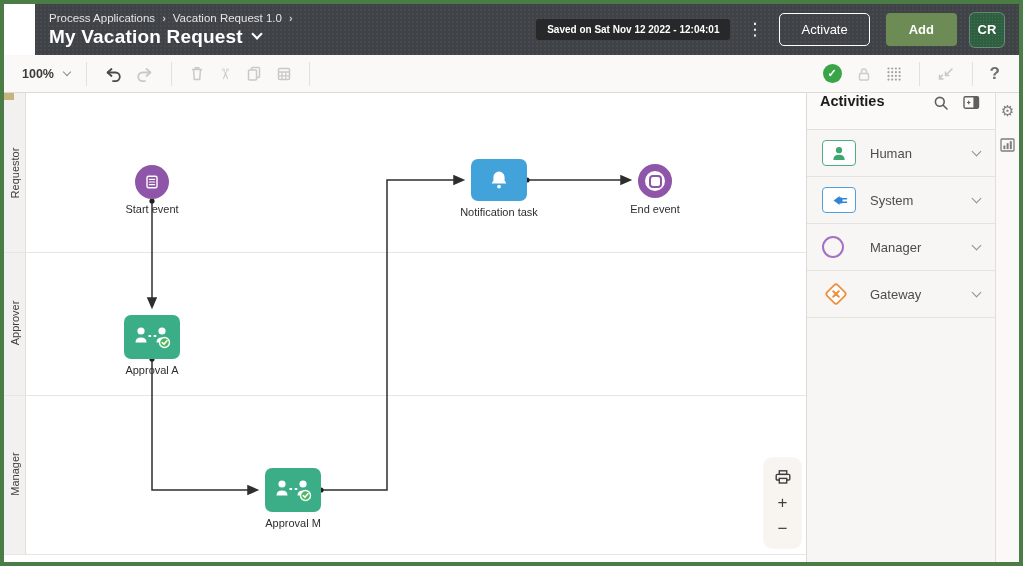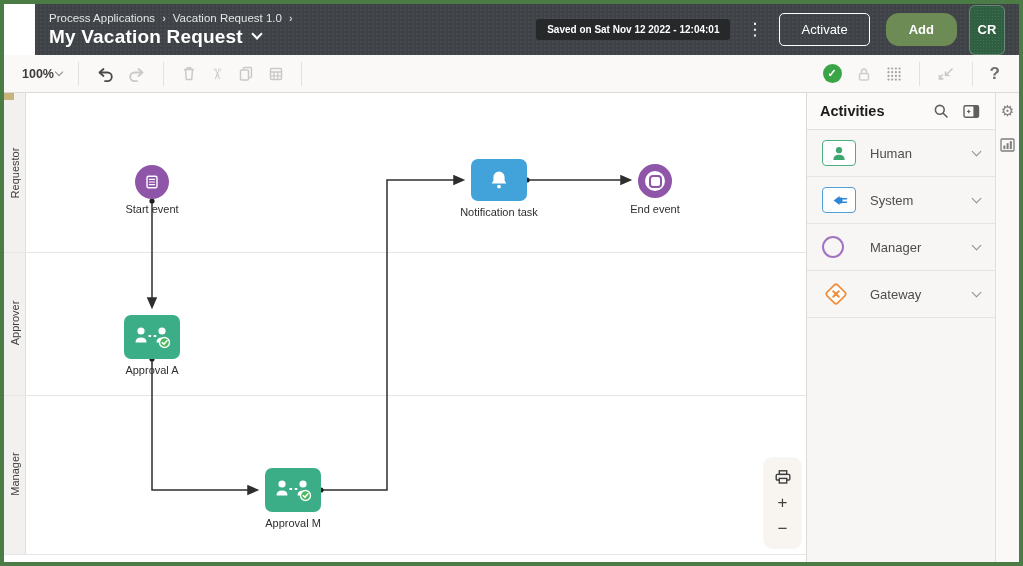--- a/index.html
+++ b/index.html
@@ -14,30 +14,30 @@
   .breadcrumb { display:flex; align-items:center; gap:7px; font-size:11.5px; color:#e3e4e5; }
   .breadcrumb .sep { color:#c9cacb; font-size:11px; font-weight:bold; }
   .breadcrumb .bc-item { cursor:pointer; }
   .title-row { display:flex; align-items:center; }
   .page-title { font-size:19px; font-weight:bold; color:#fff; letter-spacing:0.2px; }
   .chev-down-white { width:8px; height:8px; border-right:2px solid #fff; border-bottom:2px solid #fff; transform:rotate(45deg); margin-left:10px; margin-top:-5px; }
   .header-right { margin-left:auto; display:flex; align-items:center; }
   .saved-badge { background:#26282a; color:#fff; font-size:10px; font-weight:bold; padding:5px 11px; border-radius:3px; white-space:nowrap; }
   .kebab { color:#fff; font-size:17px; margin:0 16px; cursor:pointer; line-height:1; }
   .btn-activate { background:transparent; border:1px solid #fff; color:#fff; font-size:13px; padding:8px 21px; border-radius:5px; cursor:pointer; font-family:inherit; }
-  .btn-add { background:#6d8b55; border:none; color:#fff; font-size:13px; font-weight:bold; padding:9px 23px; border-radius:13px; margin-left:16px; cursor:pointer; font-family:inherit; }
-  .avatar { width:36px; height:50px; border-radius:6px; margin-left:12px; background:#2f5f41;
+  .btn-add { background:#6d8b55; border:none; color:#fff; font-size:13px; font-weight:bold; padding:9px 23px; border-radius:4px; margin-left:16px; cursor:pointer; font-family:inherit; }
+  .avatar { width:36px; height:36px; border-radius:6px; margin-left:12px; background:#2f5f41;
     background-image:radial-gradient(rgba(255,255,255,0.10) 1px, transparent 1px); background-size:3px 3px;
     color:#fff; font-weight:bold; font-size:13px; display:flex; align-items:center; justify-content:center; border:1px solid rgba(255,255,255,0.25); cursor:pointer; }
 
   
   .toolbar { height:38px; background:#faf9f8; border-bottom:1px solid #ddd9d4; display:flex; align-items:center; padding:0 12px; }
   .tb-divider { width:1px; height:24px; background:#e3e1dd; margin:0 10px; }
   .tb-btn { background:none; border:none; display:flex; align-items:center; justify-content:center; padding:4px 7px; cursor:pointer; font-family:inherit; }
-  .zoom-select { display:flex; align-items:center; gap:2px; font-size:12.5px; font-weight:bold; color:#3c3c3c; padding:4px 6px; cursor:pointer; }
+  .zoom-select { display:flex; align-items:center; gap:10px; font-size:12.5px; font-weight:bold; color:#3c3c3c; padding:4px 6px; cursor:pointer; }
   .caret-down { width:6px; height:6px; border-right:1.5px solid #8a8a8a; border-bottom:1.5px solid #8a8a8a; transform:rotate(45deg); margin-top:-3px; }
   .glyph-disabled { color:#cbc9c6; font-size:15px; }
   .check-circle { width:19px; height:19px; border-radius:50%; background:#3aa546; color:#fff; font-size:11px; font-weight:bold; display:flex; align-items:center; justify-content:center; }
   .help-glyph { font-size:17px; font-weight:bold; color:#6e6e6e; }
   .tb-spacer { flex:1; }
 
   
   .main { position:relative; display:flex; height:469px; }
 
   
@@ -56,21 +56,21 @@
   .event-end { width:34px; height:34px; border-radius:50%; border:7px solid #8f55a8; }
   .event-end .end-square { width:13px; height:13px; border:2.5px solid #8f55a8; border-radius:4px; }
   .node-label { position:absolute; transform:translateX(-50%); font-size:11px; color:#2e2e2e; white-space:nowrap; }
 
   .canvas-ctrl { position:absolute; left:760px; top:365px; width:37px; height:90px; background:#f8f5f1; border-radius:8px;
     display:flex; flex-direction:column; align-items:center; justify-content:space-around; padding:6px 0; box-shadow:0 0 0 1px rgba(0,0,0,0.03); }
   .canvas-ctrl button { background:none; border:none; cursor:pointer; font-size:17px; color:#3f3f3f; line-height:1; font-family:inherit; }
 
   
   .activities { width:189px; background:#f7f6f4; border-left:1px solid #ddd9d4; display:flex; flex-direction:column; }
-  .act-header { height:37px; display:flex; align-items:center; padding:0 13px; border-bottom:1px solid #e4e1dd; background:#fbfaf8; }
+  .act-header { height:37px; display:flex; align-items:flex-start; padding:0 13px; border-bottom:1px solid #e4e1dd; background:#fbfaf8; }
   .act-title { flex:1; font-size:14.5px; font-weight:bold; color:#1c1c1c; }
   .act-header .hbtn { background:none; border:none; padding:2px; margin-left:10px; cursor:pointer; display:flex; }
   .act-row { height:47px; display:flex; align-items:center; padding:0 15px; border-bottom:1px solid #e7e4e0; cursor:pointer; }
   .act-icon-wrap { width:48px; display:flex; align-items:center; }
   .pal-box { width:34px; height:26px; background:#fff; border-radius:4px; display:flex; align-items:center; justify-content:center; }
   .pal-box.sq { width:26px; height:26px; }
   .pal-circle { width:22px; height:22px; border:2px solid #a173c2; border-radius:50%; }
   .act-label { flex:1; font-size:13px; color:#4d4d4d; }
   .act-chev { width:7px; height:7px; border-right:1.6px solid #8f8f8f; border-bottom:1.6px solid #8f8f8f; transform:rotate(45deg); margin-top:-3px; }
 

